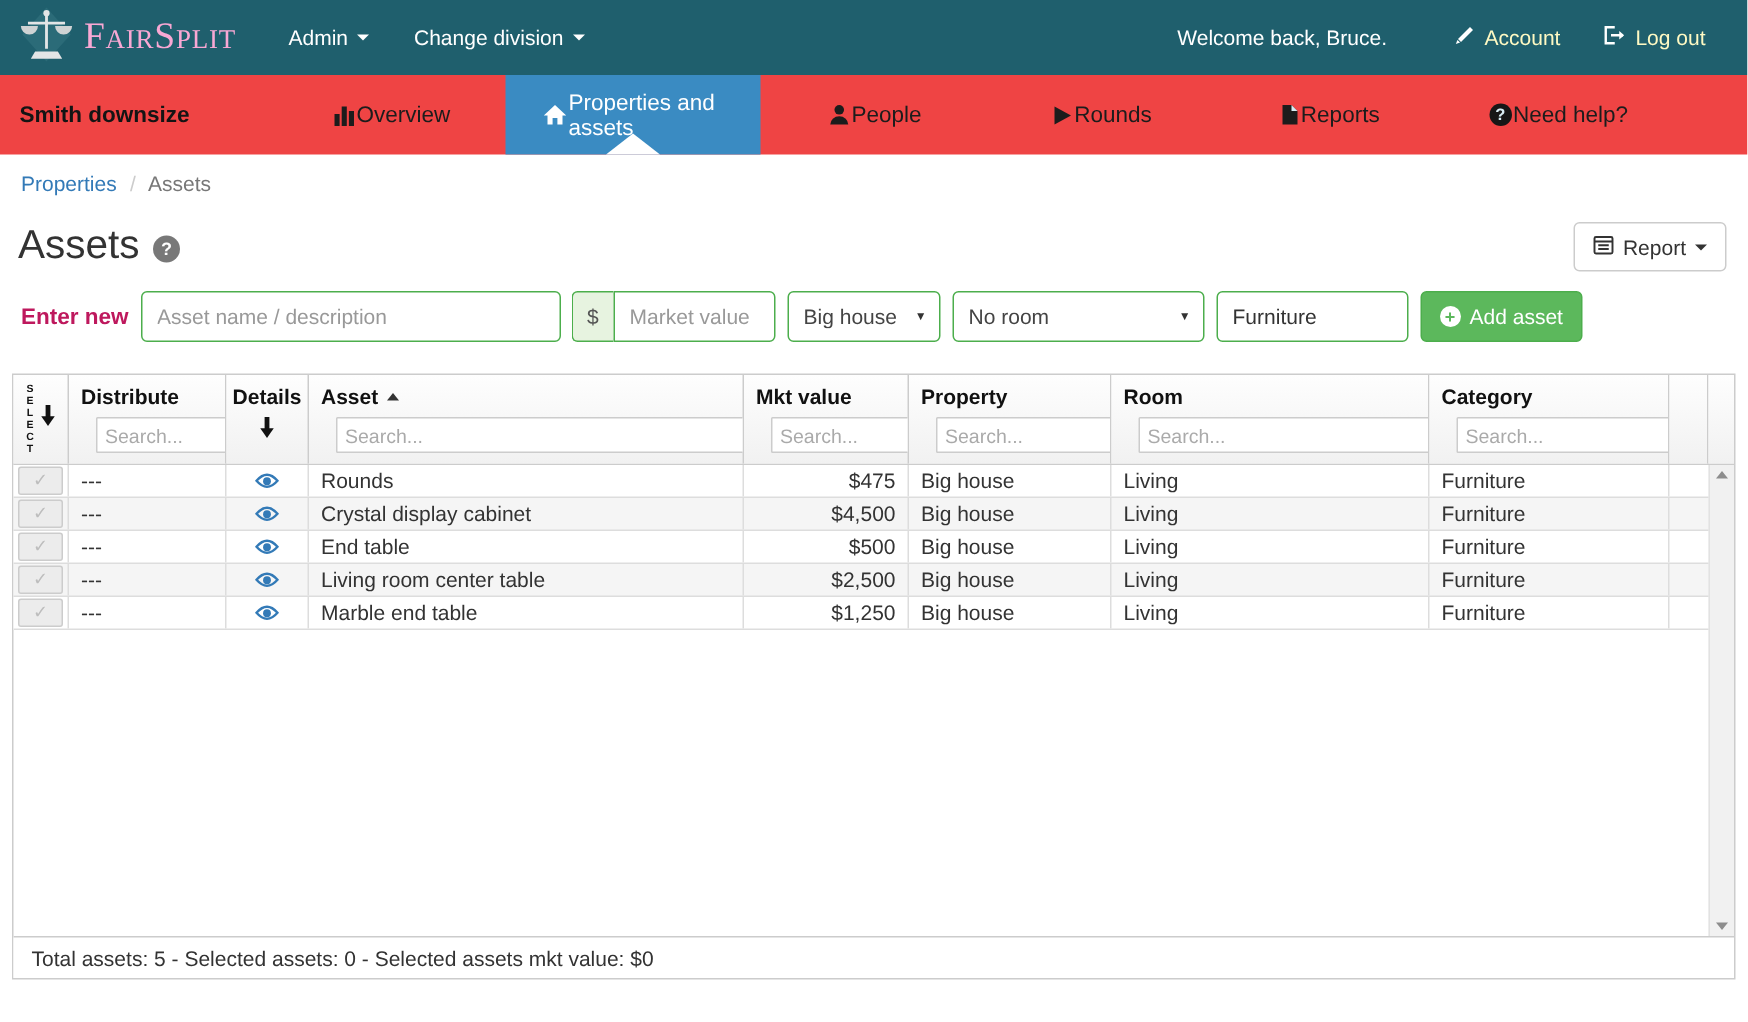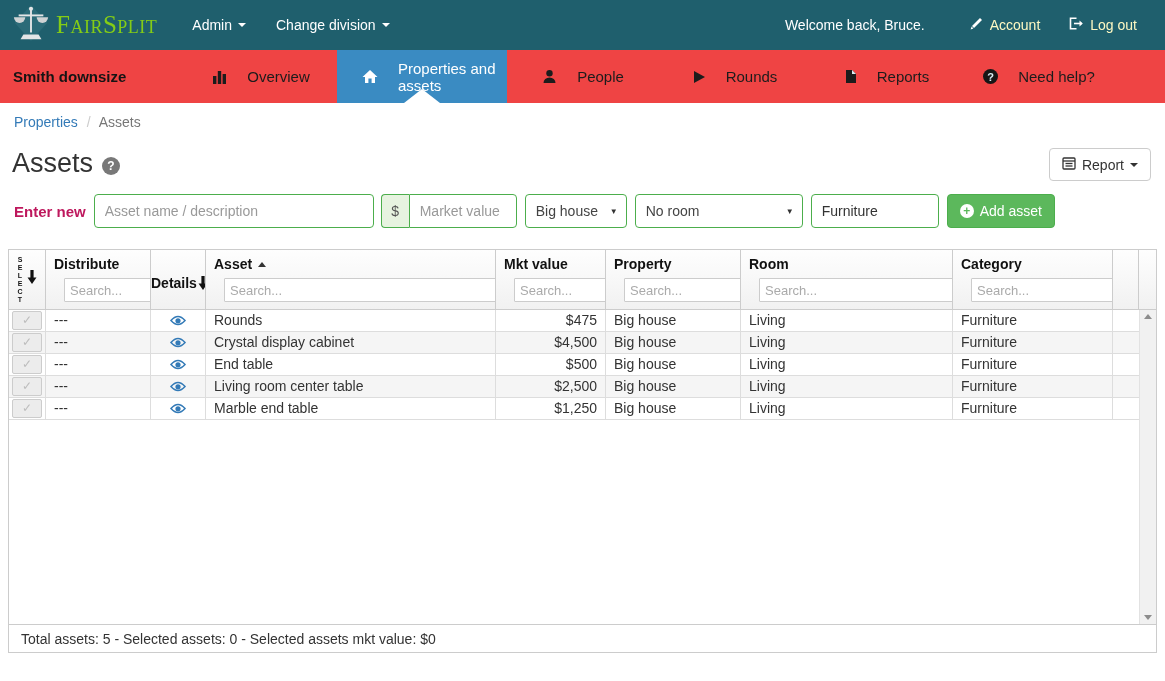--- a/index.html
+++ b/index.html
@@ -2,32 +2,32 @@
 <html><head>
 <meta charset="utf-8">
 <style>
   * { margin:0; padding:0; box-sizing:border-box; }
   html,body { width:1165px; height:681px; background:#fff; font-family:"Liberation Sans", sans-serif; overflow:hidden; }
 
   
   .topbar { height:50px; background:#1f5f6d; display:flex; align-items:center; color:#fff; }
   .brand { display:flex; align-items:center; margin-left:12px; margin-right:20px; }
   .brand svg { margin-right:6px; }
-  .brand-text { font-family:"Liberation Serif", serif; color:#84cc16; font-size:25px; font-variant:small-caps; letter-spacing:.5px; }
+  .brand-text { font-family:"Liberation Serif", serif; color:#f9a8d4; font-size:25px; font-variant:small-caps; letter-spacing:.5px; }
   .top-menu { display:flex; align-items:center; }
   .top-menu-item { padding:0 15px; font-size:14px; color:#fff; cursor:pointer; display:flex; align-items:center; gap:6px;text-align:center; }
   .caret-down { width:0; height:0; border-left:4px solid transparent; border-right:4px solid transparent; border-top:4px solid currentColor; display:inline-block; }
   .top-right { margin-left:auto; display:flex; align-items:center; margin-right:14px; }
   .welcome { font-size:14px; color:#fff; margin-right:30px; }
   .top-link { display:flex; align-items:center; gap:6px; font-size:14px; color:#fef9c3; cursor:pointer; padding:0 14px; }
 
   
   .divnav { height:53px; background:#ef4444; display:flex; align-items:stretch; }
   .division-name { width:185px; display:flex; align-items:center; padding-left:13px; font-weight:bold; font-size:15px; color:#141414; }
-  .tab { width:152px; display:flex; align-items:center; justify-content:center; gap:20px; font-size:15px; color:#1c1c1c; cursor:pointer; position:relative; }
+  .tab { width:152px; display:flex; align-items:center; justify-content:center; gap:1px; font-size:15px; color:#1c1c1c; cursor:pointer; position:relative; }
   .tab .ticon { display:flex; align-items:center; }
   .tab.active { width:170px; background:#3a8bc2; color:#fff;padding-left:25px; }
   .tab.active .notch { position:absolute; bottom:0; left:50%; transform:translateX(-50%); width:0; height:0; border-left:18px solid transparent; border-right:18px solid transparent; border-bottom:14px solid #fff; }
   .qcircle { width:15px; height:15px; border-radius:50%; background:#161616; color:#d9edf4; font-size:11px; font-weight:bold; display:flex; align-items:center; justify-content:center; }
 
   
   .breadcrumb { padding:11px 0 0 14px; font-size:14px; }
   .breadcrumb .crumb-link { color:#337ab7; text-decoration:none; cursor:pointer; }
   .breadcrumb .sep { color:#ccc; padding:0 5px; }
   .breadcrumb .crumb-current { color:#777; }
@@ -59,21 +59,21 @@
   
   .panel { margin:21px 8px 0 8px; border:1px solid #ccc; width:1149px; }
   .t-header { display:grid; grid-template-columns:37px 105px 55px 290px 110px 135px 212px 160px 26px 17px; height:60px; border-bottom:1px solid #ccc; }
   .h-cell { background:linear-gradient(180deg,#fefefe,#f1f1f1); border-right:1px solid #ccc; padding-top:6px; overflow:hidden; }
   .h-cell:last-child { border-right:none; }
   .h-label { font-weight:bold; font-size:14px; color:#111; padding-left:8px; white-space:nowrap; display:flex; align-items:center; gap:6px; }
   .h-search { display:block; width:calc(100% - 14px); margin:6px 7px 0 18px; height:24px; border:1px solid #ccc; border-radius:1px; font-size:13px; padding:0 5px; color:#555; font-family:"Liberation Sans",sans-serif; }
   .h-search::placeholder { color:#aaa; }
   .sel-hcell { display:flex; align-items:center; justify-content:center; gap:2px; padding-top:0; }
   .sel-vtext { writing-mode:vertical-lr; text-orientation:upright; font-size:7px; font-weight:bold; letter-spacing:1px; color:#111; line-height:1; }
-  .det-hcell { display:flex; flex-direction:row; align-items:center; }
+  .det-hcell { display:flex; flex-direction:column; align-items:center; }
   .det-hcell .h-label { padding-left:0; }
   .det-arrow { margin-top:6px; }
   .sort-asc { width:0; height:0; border-left:4px solid transparent; border-right:4px solid transparent; border-bottom:5px solid #333; display:inline-block; }
 
   .t-body { position:relative; height:314px; }
   .t-row { display:grid; grid-template-columns:37px 105px 55px 290px 110px 135px 212px 160px 1fr; height:22px; border-bottom:1px solid #ddd; background:#fff; }
   .t-row:nth-child(even) { background:#f5f5f5; }
   .b-cell { border-right:1px solid #ddd; font-size:14px; color:#333; line-height:21px; padding-left:8px; white-space:nowrap; overflow:hidden; }
   .b-cell.no-border { border-right:none; padding-left:0; }
   .cell-num { text-align:right; padding-right:8px; padding-left:0; }

